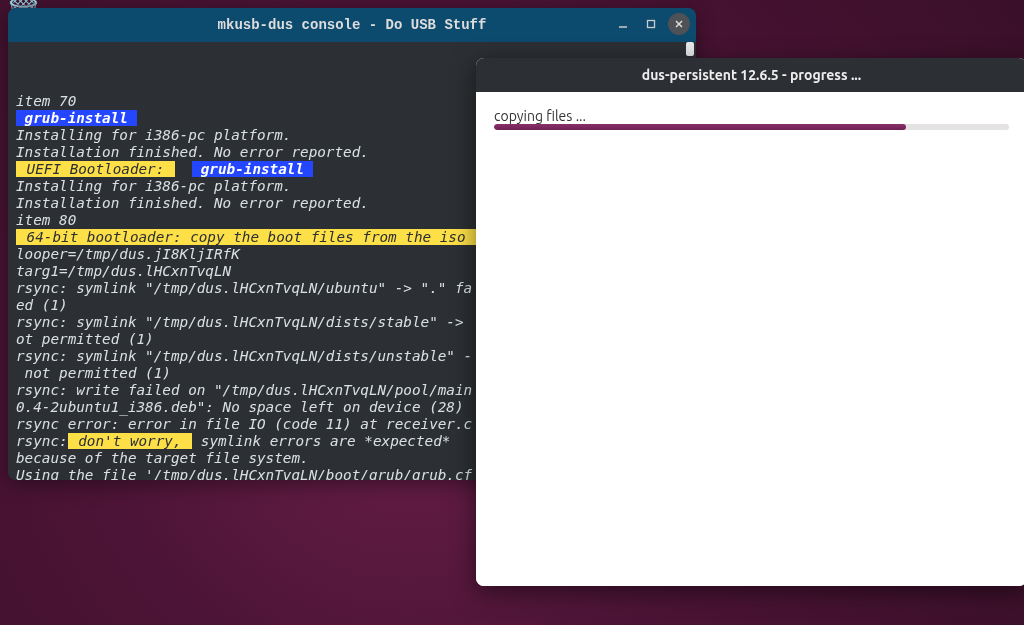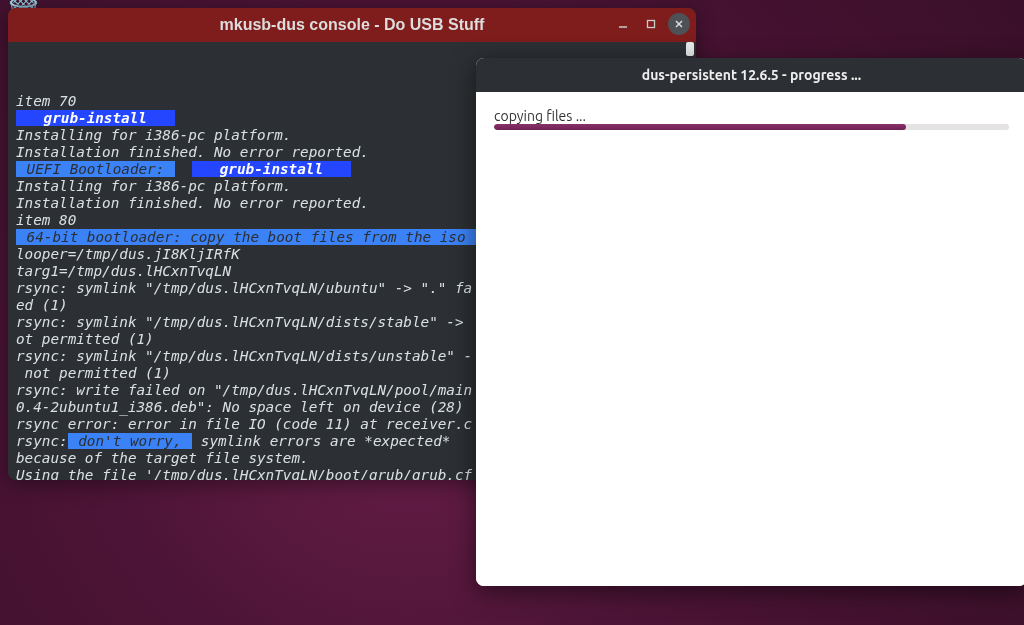--- a/index.html
+++ b/index.html
@@ -38,29 +38,29 @@
     width: 688px;
     height: 472px;
     background: #2c2f33;
     border-radius: 8px;
     box-shadow: 0 4px 20px rgba(0,0,0,.4);
     display: flex;
     flex-direction: column;
   }
   .titlebar {
     height: 34px;
-    background: #7f1d1d;
+    background: #0c4a6e;
     border-top-left-radius: 8px;
     border-top-right-radius: 8px;
     display: flex;
     align-items: center;
     justify-content: center;
     position: relative;
-    font-family: Liberation Sans, sans-serif;
-    font-size: 16px;
+    font-family: Liberation Mono, monospace;
+    font-size: 14px;
     font-weight: bold;
     color: #ddd;
   }
   .titlebar .controls {
     position: absolute;
     right: 6px;
     top: 5px;
     display: flex;
     gap: 6px;
   }
@@ -95,22 +95,22 @@
     right: 0; top: 0;
     width: 10px; height: 100%;
   }
   .console-scrollbar-thumb {
     position: absolute;
     right: 2px; top: 0;
     width: 8px; height: 14px;
     background: #e9eaea;
     border-radius: 2px;
   }
-  .hl-blue-fg { background: #2446ff; color: #fff; font-weight: bold; padding: 0 19px; }
-  .hl-inv { background: #3b82f6; color: #2c2f33; padding: 0 2px; }
+  .hl-blue-fg { background: #2446ff; color: #fff; font-weight: bold; padding: 0 0; }
+  .hl-inv { background: #fde047; color: #2c2f33; padding: 0 2px; }
 
   
   .progress-window {
     position: absolute;
     top: 58px;
     left: 476px;
     width: 551px;
     height: 528px;
     background: #fff;
     border-radius: 8px;

